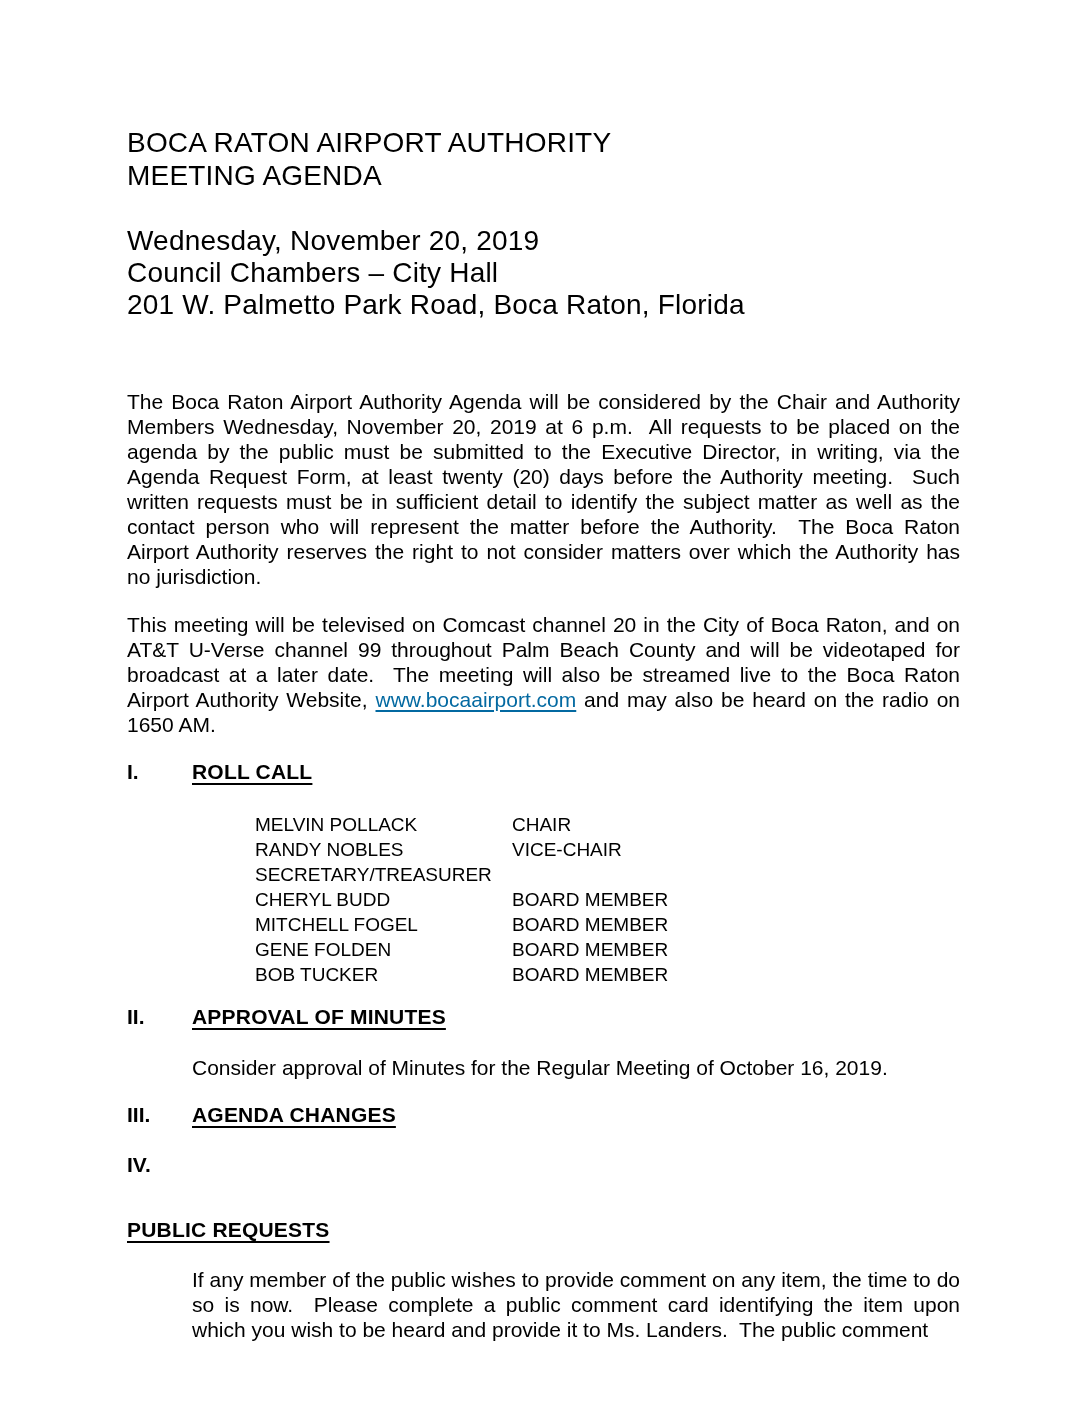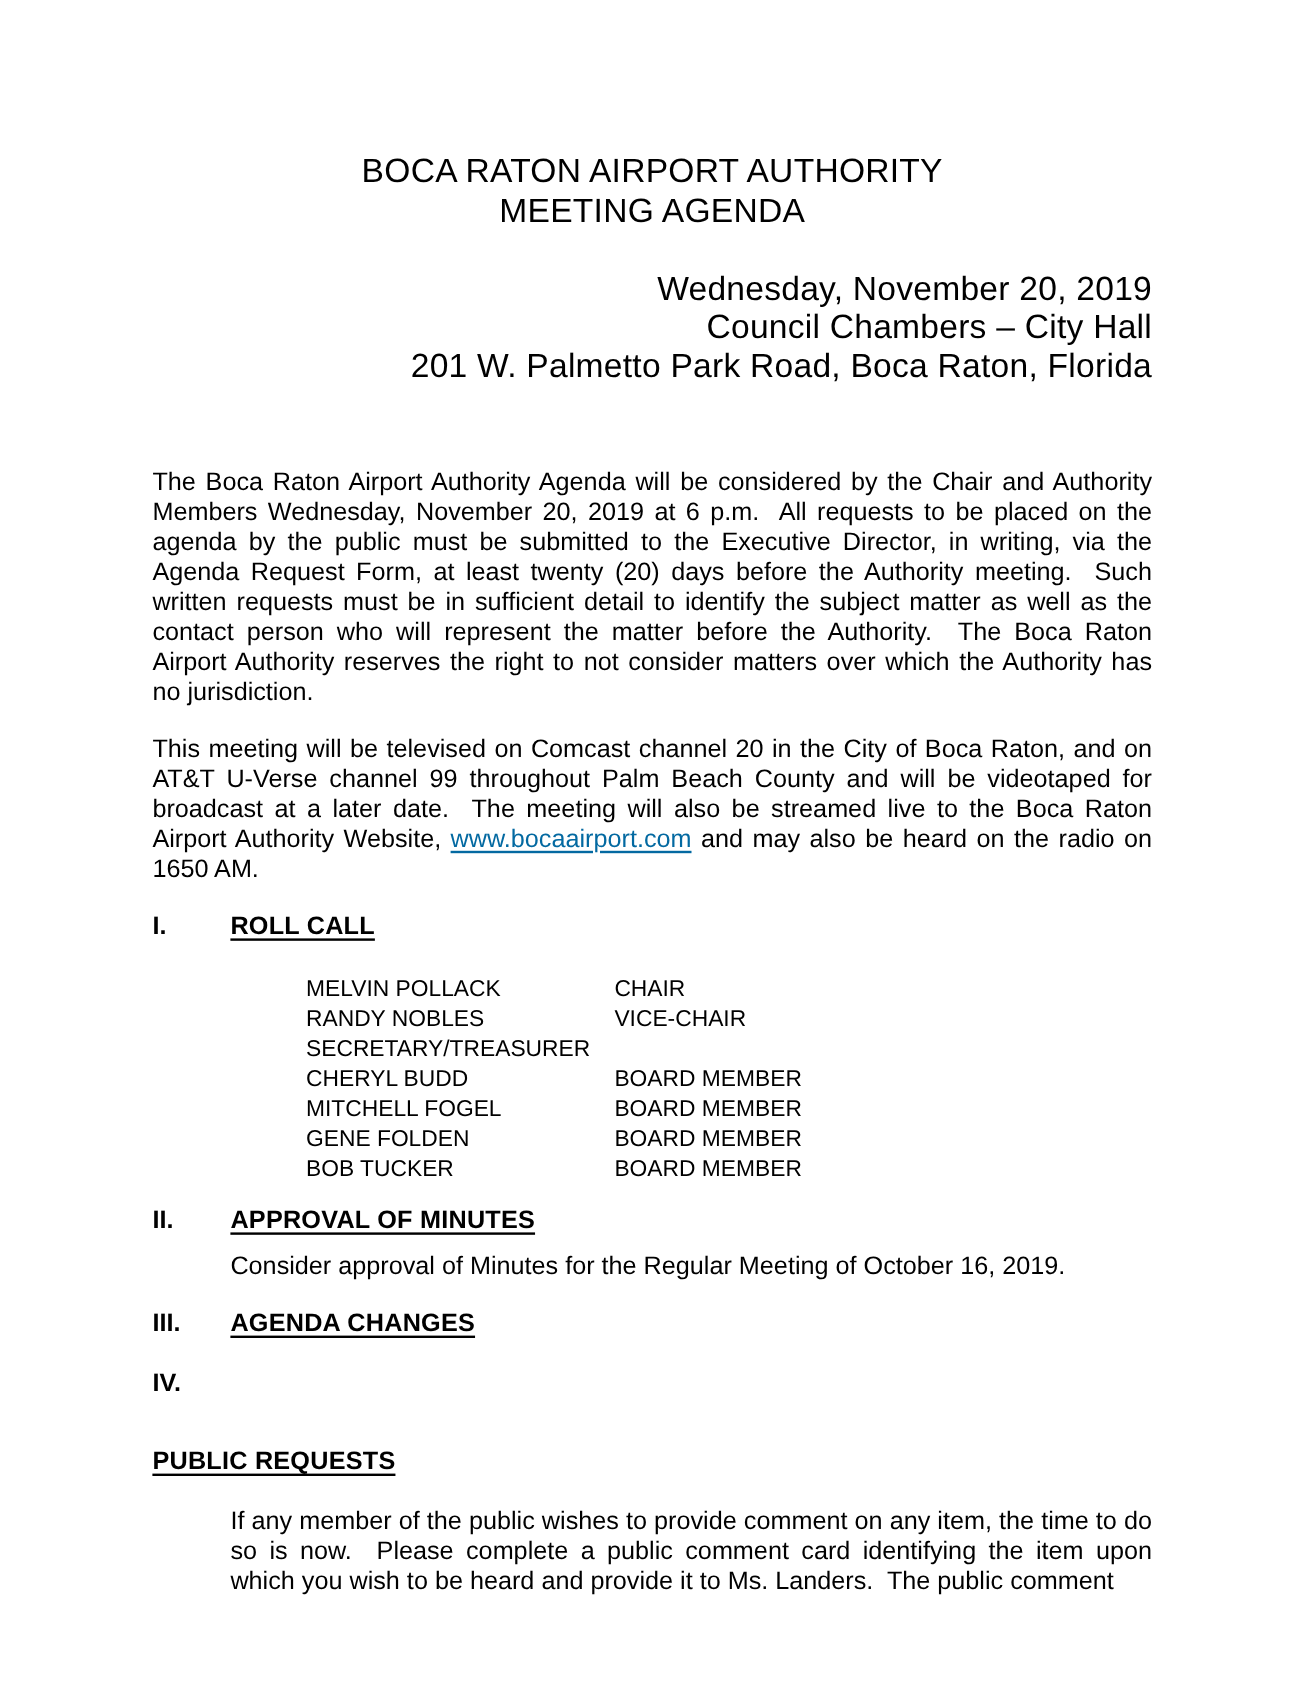--- a/index.html
+++ b/index.html
@@ -14,29 +14,28 @@
     height: 1408px;
     box-sizing: border-box;
     padding: 126px 128px 0 127px;
     background: #ffffff;
     color: #000000;
     font-family: "Liberation Sans", "DejaVu Sans", sans-serif;
     overflow: hidden;
   }
   
   .title-block {
-    text-align: center;
     font-size: 28px;
     line-height: 33px;
     font-weight: 400;
     letter-spacing: 0.2px;
   }
   .meta-block {
     margin-top: 33px;
-    text-align: right;
+    text-align: left;
     font-size: 28px;
     line-height: 32px;
     font-weight: 400;
     letter-spacing: 0.2px;
   }
   
   .para {
     margin: 0;
     font-size: 21px;
     line-height: 25px;
@@ -72,21 +71,21 @@
   .sec-rollcall { margin-top: 22px; }
   .sec-approval { margin-top: 17px; }
   .sec-agenda   { margin-top: 22px; }
   .sec-public   { margin-top: 25px; flex-direction: column; }
 
   .section-body {
     margin: 0 0 0 65px;
     font-size: 21px;
     line-height: 25px;
   }
-  .approval-body { margin-top: 14px; text-align: left; }
+  .approval-body { margin-top: 26px; text-align: left; }
   .public-body   { margin-top: 25px; text-align: justify; width: 768px; }
 
   
   .rollcall {
     margin-top: 28px;
     margin-left: 128px;
     font-size: 19px;
     line-height: 25px;
   }
   .rc-row { display: flex; }

